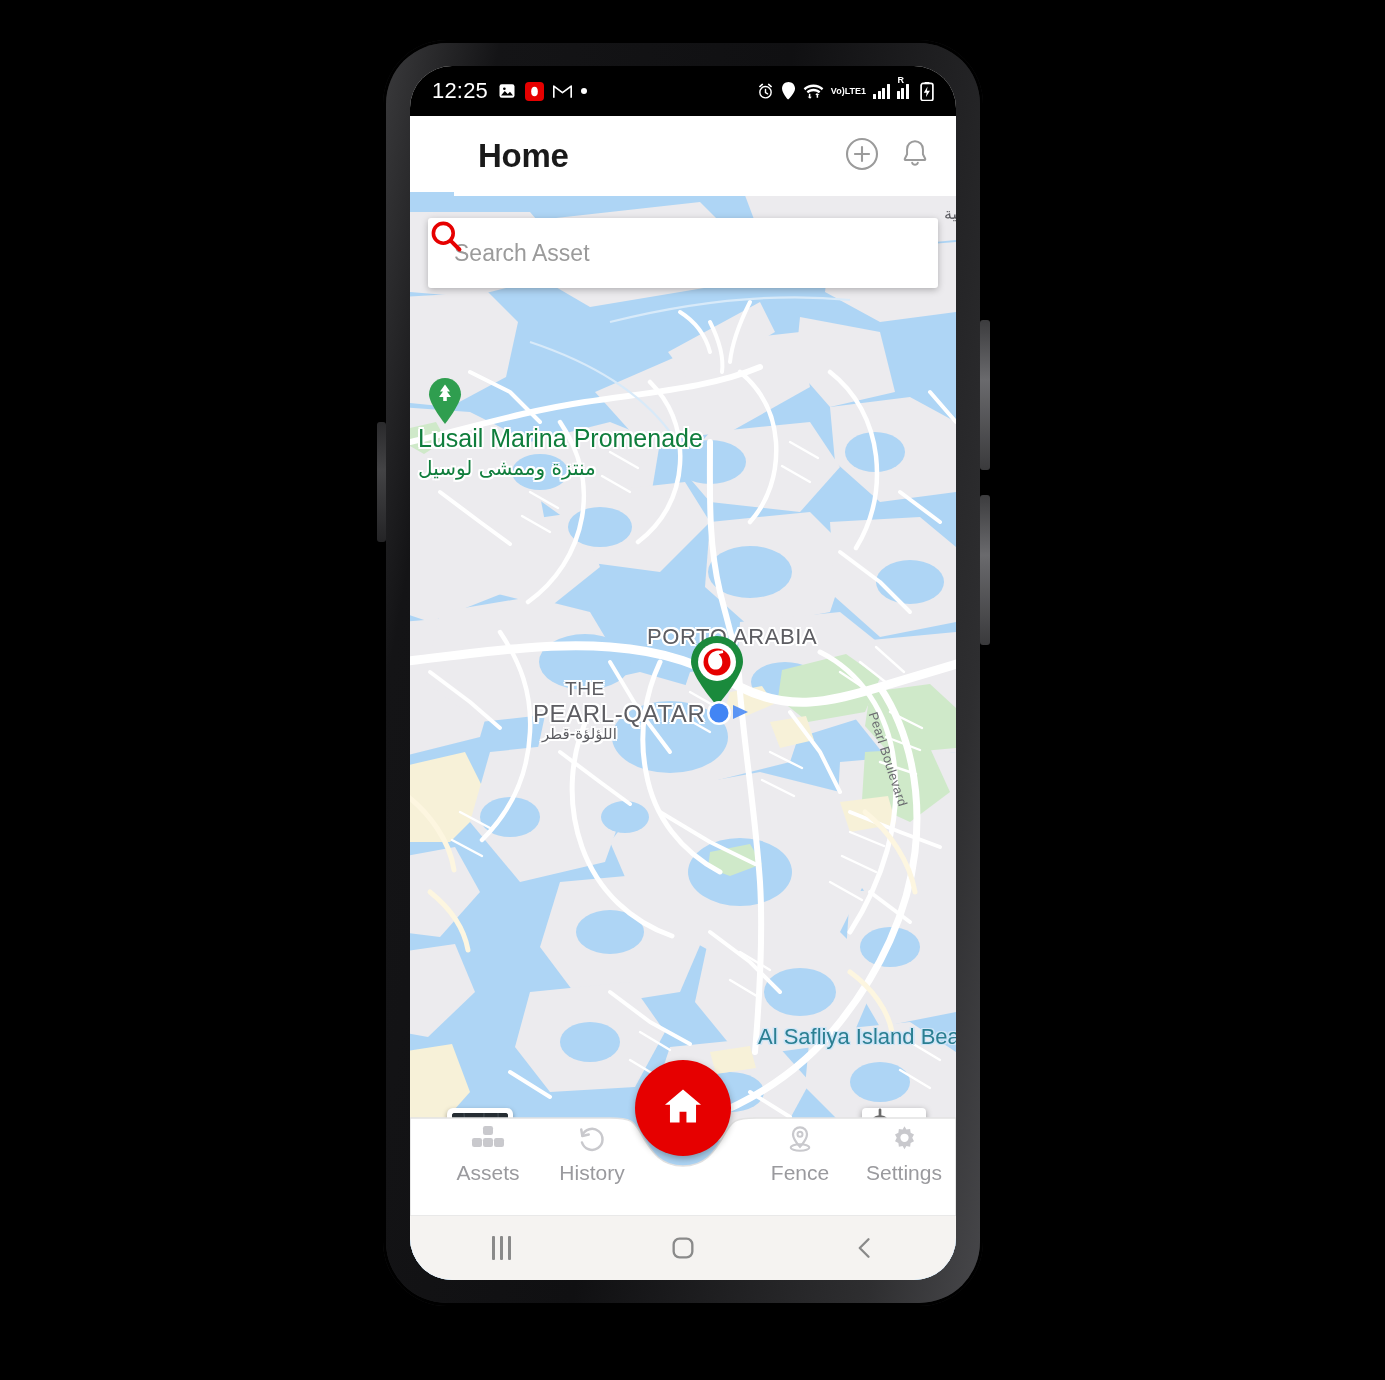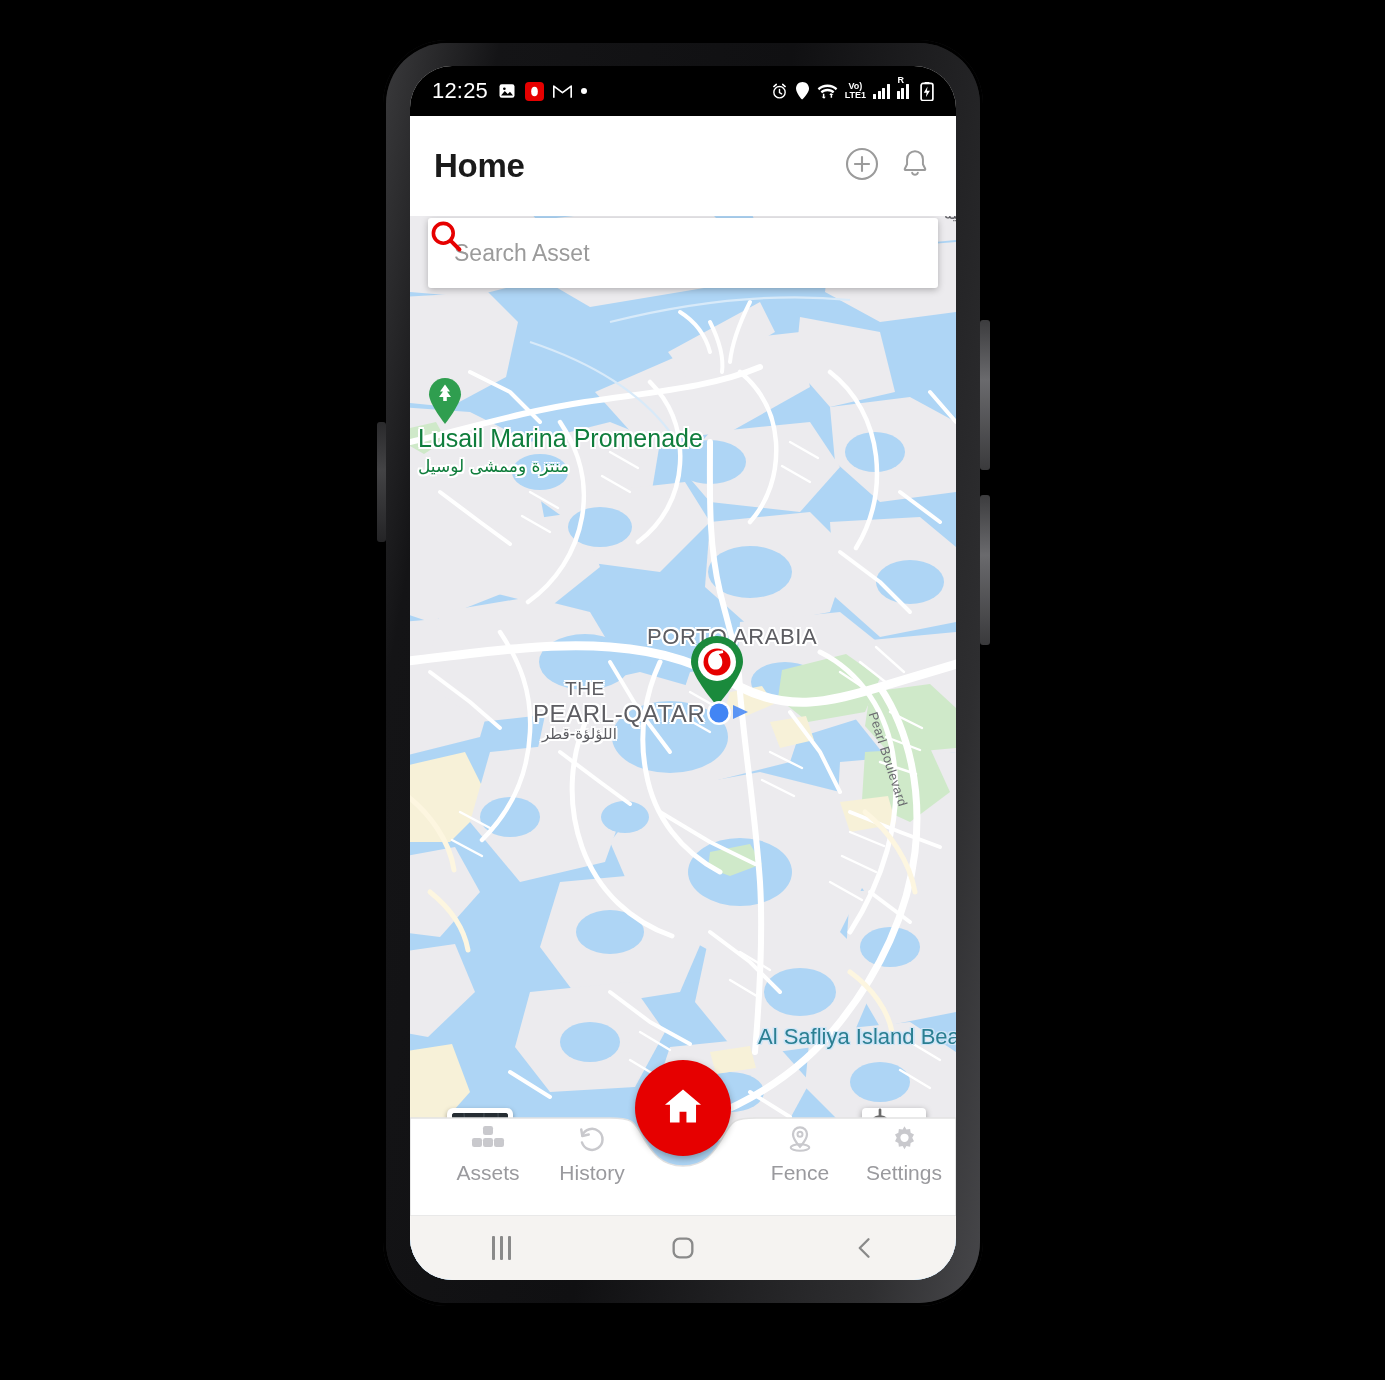--- a/index.html
+++ b/index.html
@@ -31,32 +31,32 @@
   
   .statusbar{
     position:relative;height:50px;background:#000;color:#fff;
     display:flex;align-items:center;padding:0 22px;
   }
   .sb-time{font-size:22px;font-weight:500;letter-spacing:.2px;}
   .sb-left-icons{display:flex;align-items:center;gap:9px;margin-left:10px;}
   .sb-right{margin-left:auto;display:flex;align-items:center;gap:7px;}
   .sb-ic{display:inline-flex;align-items:center;justify-content:center;}
   .sb-dot{width:6px;height:6px;border-radius:50%;background:#fff;display:inline-block;}
-  .volte{display:flex;flex-direction:column;line-height:.95;font-size:9px;font-weight:bold;align-items:center;}
+  .volte{display:flex;flex-direction:row;line-height:.95;font-size:9px;font-weight:bold;align-items:center;}
   .bars{display:flex;align-items:flex-end;gap:1.5px;height:15px;}
   .bars i{display:block;width:3px;background:#fff;border-radius:.5px;}
   .bars i:nth-child(1){height:5px}.bars i:nth-child(2){height:8px}
   .bars i:nth-child(3){height:11px}.bars i:nth-child(4){height:15px}
   .roam{position:relative;display:flex;align-items:flex-end;}
   .roam .rr{position:absolute;top:-9px;left:1px;font-size:9px;font-weight:bold;}
 
   
   .appbar{
-    height:100px;background:#fff;display:flex;align-items:center;
-    padding:0 24px;position:relative;z-index:6;
+    height:80px;background:#fff;display:flex;align-items:center;
+    padding:0 24px;position:relative;z-index:6;margin-left:44px;
   }
   .app-title{font-size:33px;font-weight:bold;color:#1a1a1a;letter-spacing:-.3px;}
   .appbar-actions{margin-left:auto;display:flex;align-items:center;gap:18px;}
 
   
   .map{position:absolute;left:0;right:0;top:126px;bottom:0;background:#aed5f5;overflow:hidden;}
   .map svg{position:absolute;left:0;top:0;}
 
   .maplabel{position:absolute;white-space:nowrap;pointer-events:none;}
   .lbl-poi{color:#0f7d3c;font-weight:500;text-shadow:
@@ -364,21 +364,21 @@
             <g stroke="#d8eaf9" fill="none" stroke-width="2.2">
               <path d="M200 130 C 280 110, 360 100, 440 108"></path>
               <path d="M120 150 C 180 170, 230 200, 260 240"></path>
             </g>
           </g>
         </svg>
 
         <div class="maplabel lbl-ar" style="right:-6px;top:12px;font-size:16px;color:#5d5d62;">ـية</div>
 
         <div class="maplabel lbl-poi" style="left:8px;top:232px;font-size:25px;">Lusail Marina Promenade</div>
-        <div class="maplabel lbl-poi lbl-ar" style="left:8px;top:264px;font-size:17px;">منتزة وممشى لوسيل</div>
+        <div class="maplabel lbl-poi lbl-ar" style="left:8px;top:264px;font-size:20px;">منتزة وممشى لوسيل</div>
 
         <div class="maplabel lbl-area" style="left:237px;top:432px;font-size:22px;">PORTO ARABIA</div>
 
         <div class="maplabel lbl-area" style="left:155px;top:486px;font-size:19px;">THE</div>
         <div class="maplabel lbl-area" style="left:123px;top:508px;font-size:24px;">PEARL-QATAR</div>
         <div class="maplabel lbl-area lbl-ar" style="left:132px;top:533px;font-size:15px;">اللؤلؤة-قطر</div>
 
         <div class="maplabel lbl-water" style="left:348px;top:832px;font-size:22px;">Al Safliya Island Beach</div>
 
         <div class="maplabel lbl-road" style="left:470px;top:518px;transform:rotate(72deg);transform-origin:left top;font-size:13px;letter-spacing:.4px;">Pearl Boulevard</div>

